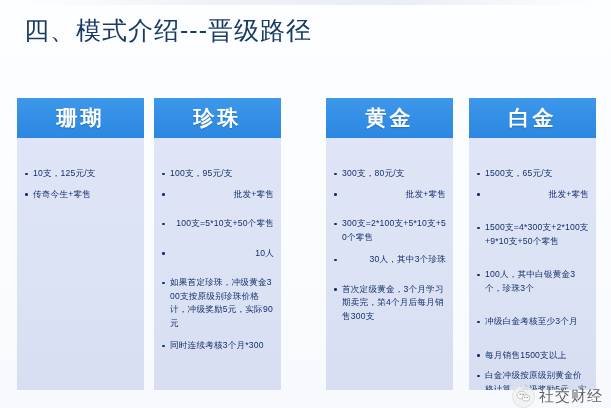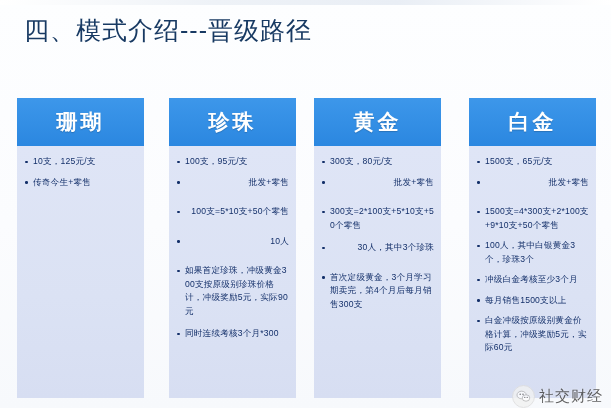--- a/index.html
+++ b/index.html
@@ -92,26 +92,26 @@
     top: 98px;
     width: 611px;
     height: 302px;
   }
   .col {
     position: absolute;
     top: 0;
     width: 127px;
   }
   .col-0 { left: 17px; }
-  .col-1 { left: 169px; border-radius: 19px; }
-  .col-2 { left: 314px; }
+  .col-1 { left: 154px; border-radius: 19px; }
+  .col-2 { left: 326px; }
   .col-3 { left: 469px; }
 
   .col-head {
-    height: 48px;
+    height: 40px;
     background: #2e8ce6;
     background: linear-gradient(180deg,#3d97ea 0%,#2b87e0 100%);
     color: #ffffff;
     display: flex;
     align-items: center;
     justify-content: center;
     font-size: 21px;
     font-weight: bold;
     letter-spacing: 3px;
     text-shadow: 0 1px 1px rgba(0,0,0,.18);
@@ -141,21 +141,21 @@
     content: "";
     position: absolute;
     left: 1px;
     top: 5.5px;
     width: 2.5px;
     height: 2.5px;
     background: #14306a;
     border-radius: 50%;
   }
   .bullet.gap-big { margin-bottom: 16px; text-align: right; }
-  .bullet.gap-small { margin-bottom: 7px; }
+  .bullet.gap-small { margin-bottom: 7px; margin-top: 20px; }
 
   
   .watermark {
     position: absolute;
     right: 8px;
     bottom: 0;
     display: flex;
     align-items: center;
     gap: 4px;
     opacity: .8;

